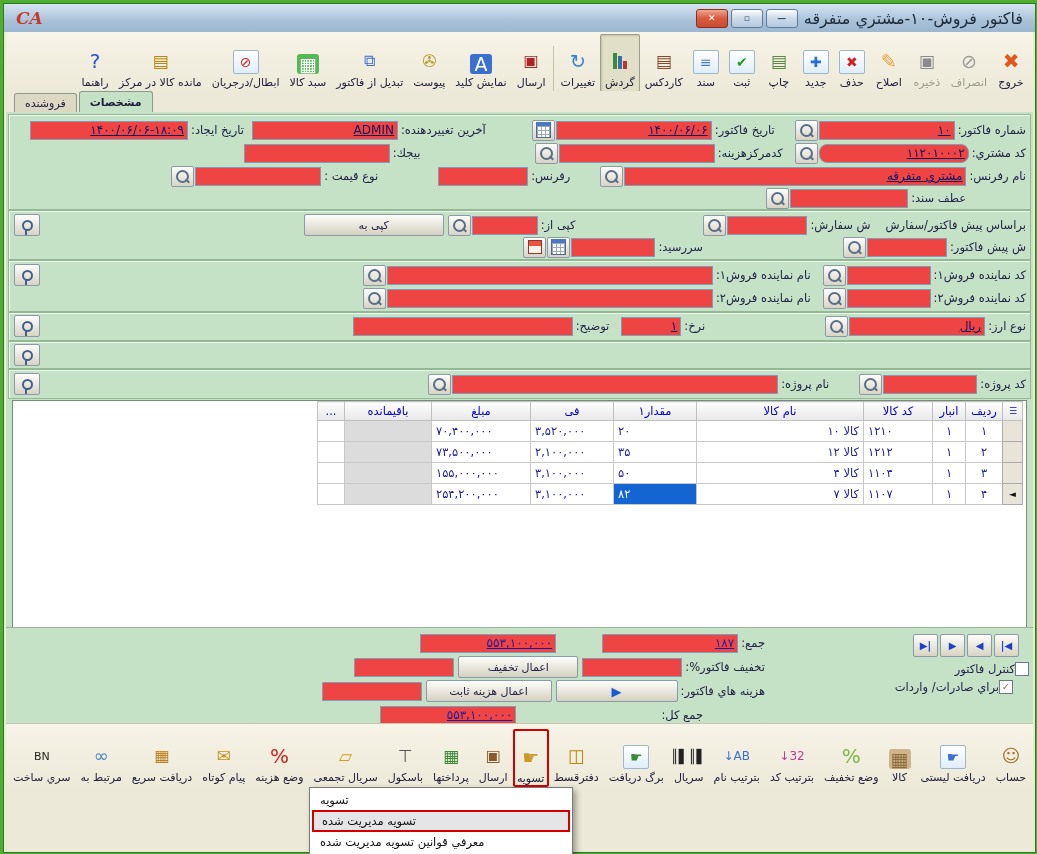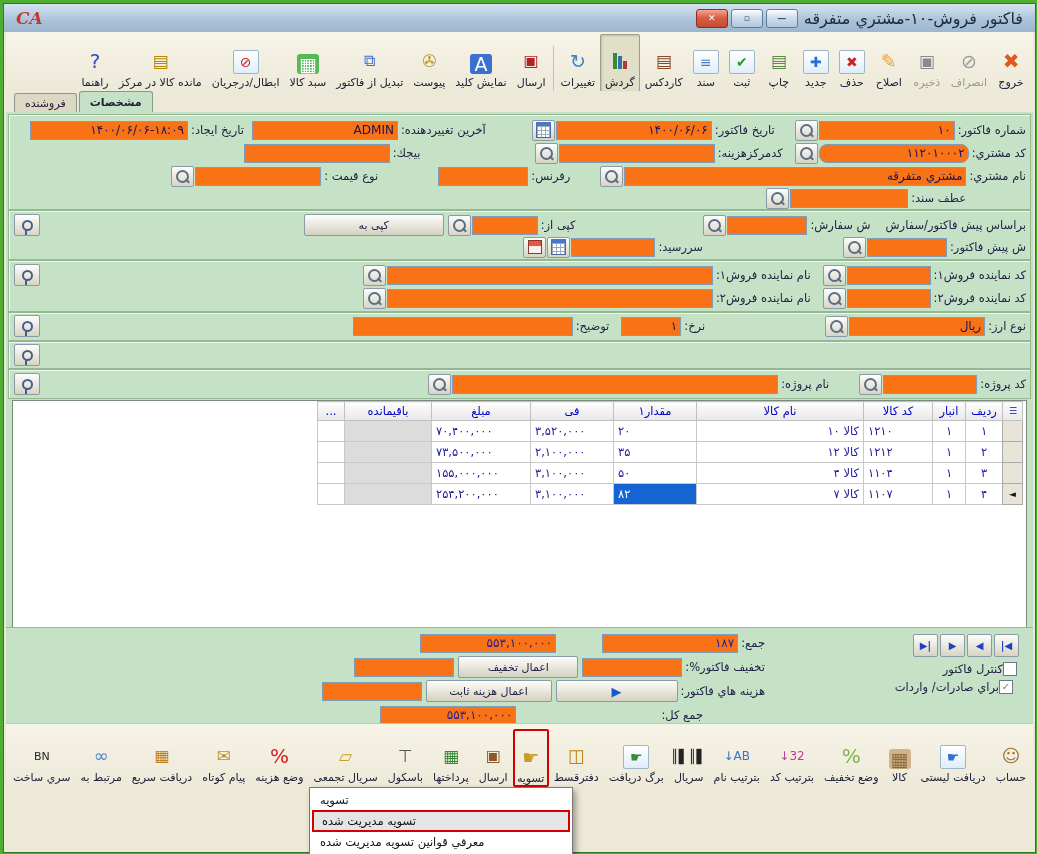--- a/index.html
+++ b/index.html
@@ -28,22 +28,22 @@
   
   .tabstrip{position:absolute;top:87px;left:2px;right:2px;height:21px;background:#ece9d8;direction:ltr;display:flex;align-items:flex-end;padding-left:8px;}
   .tab{height:18px;padding:0 10px;font-size:11px;color:#20203c;border:1px solid #8a9a8a;border-bottom:none;
     border-radius:3px 3px 0 0;background:#dcd8c4;display:flex;align-items:center;margin-right:2px;}
   .tab.active{background:#c6e2c6;height:20px;font-weight:bold;}
   
   .greens{position:absolute;top:108px;left:2px;right:2px;bottom:124px;background:#c6e2c6;}
   .sect{position:absolute;left:2px;right:2px;border:1px solid #93b893;box-shadow:inset 1px 1px 0 #eef7ee;background:#c6e2c6;}
   .frow{position:absolute;right:4px;left:4px;display:flex;direction:rtl;align-items:center;height:22px;}
   .lbl{font-size:11.5px;color:#222246;white-space:nowrap;margin-left:3px;}
-  .inp{height:17px;background:#f97316;border:1px solid #7f9db9;font-size:12px;color:#14145e;padding:0 3px;
-    display:flex;align-items:center;justify-content:flex-end;direction:ltr;}
+  .inp{height:17px;background:#ef4444;border:1px solid #7f9db9;font-size:12px;color:#14145e;padding:0 3px;
+    display:flex;align-items:center;justify-content:flex-end;direction:ltr;text-decoration:underline;}
   .inp.rtl{direction:rtl;justify-content:flex-start;}
   .sq{width:21px;height:19px;border:1px solid #8a9aa8;border-radius:2px;background:linear-gradient(#fdfdfb,#d8d4c4);
     display:flex;align-items:center;justify-content:center;margin-right:1px;cursor:pointer;}
   .mag{position:relative;width:9px;height:9px;border:2px solid #5a6e86;border-radius:50%;}
   .mag::after{content:"";position:absolute;width:5px;height:2px;background:#5a6e86;transform:rotate(45deg);left:7px;top:8px;}
   .cal{width:13px;height:11px;background:#fff;border:1px solid #4a6a9a;border-top:4px solid #4a78c8;
     background-image:linear-gradient(#9ab 1px,transparent 1px),linear-gradient(90deg,#9ab 1px,transparent 1px);background-size:4px 4px;}
   .ccal{width:12px;height:12px;background:linear-gradient(#e85545 40%,#f7f3ea 40%);border:1px solid #8a3a2a;}
   .pinb{position:absolute;left:5px;top:3px;width:24px;height:20px;border:1px solid #8a9aa8;border-radius:2px;
     background:linear-gradient(#fdfdfb,#d8d4c4);display:flex;align-items:center;justify-content:center;}
@@ -229,21 +229,21 @@
         <span class="lbl">کدمرکزهزینه:</span>
         <span class="inp" style="width:148px;"></span>
         <span class="sq">
               <span class="mag"></span>
             </span>
         <span class="gap46"></span>
         <span class="lbl" style="width:96px;justify-content:flex-end;display:inline-flex;">بیجك:</span>
         <span class="inp" style="width:138px;"></span>
       </div>
       <div class="frow" style="top:50px;">
-        <span class="lbl">نام مشتري:</span>
+        <span class="lbl">نام رفرنس:</span>
         <span class="inp rtl" style="width:334px;">مشتري متفرقه</span>
         <span class="sq">
               <span class="mag"></span>
             </span>
         <span class="gap30"></span>
         <span class="lbl">رفرنس:</span>
         <span class="inp" style="width:82px;"></span>
         <span class="gap60"></span>
         <span class="lbl">نوع قیمت :</span>
         <span class="inp" style="width:118px;"></span>
@@ -445,21 +445,21 @@
     </div>
   </div>
 
   <div class="summary">
     <div class="navbtns" id="nav-btns">
           <span class="nbtn">▶|</span>
           <span class="nbtn">▶</span>
           <span class="nbtn">◀</span>
           <span class="nbtn">|◀</span>
         </div>
-    <div class="chkrow" style="right:12px;top:34px;">
+    <div class="chkrow" style="right:0;top:34px;">
       <span class="chk" id="chk1"></span>
       <span>کنترل فاکتور</span>
     </div>
     <div class="chkrow" style="right:16px;top:52px;">
       <span class="chk" id="chk2">✓</span>
       <span>براي صادرات/ واردات</span>
     </div>
 
     <div class="srow" style="right:268px;top:4px;">
       <span class="lbl">جمع:</span>

